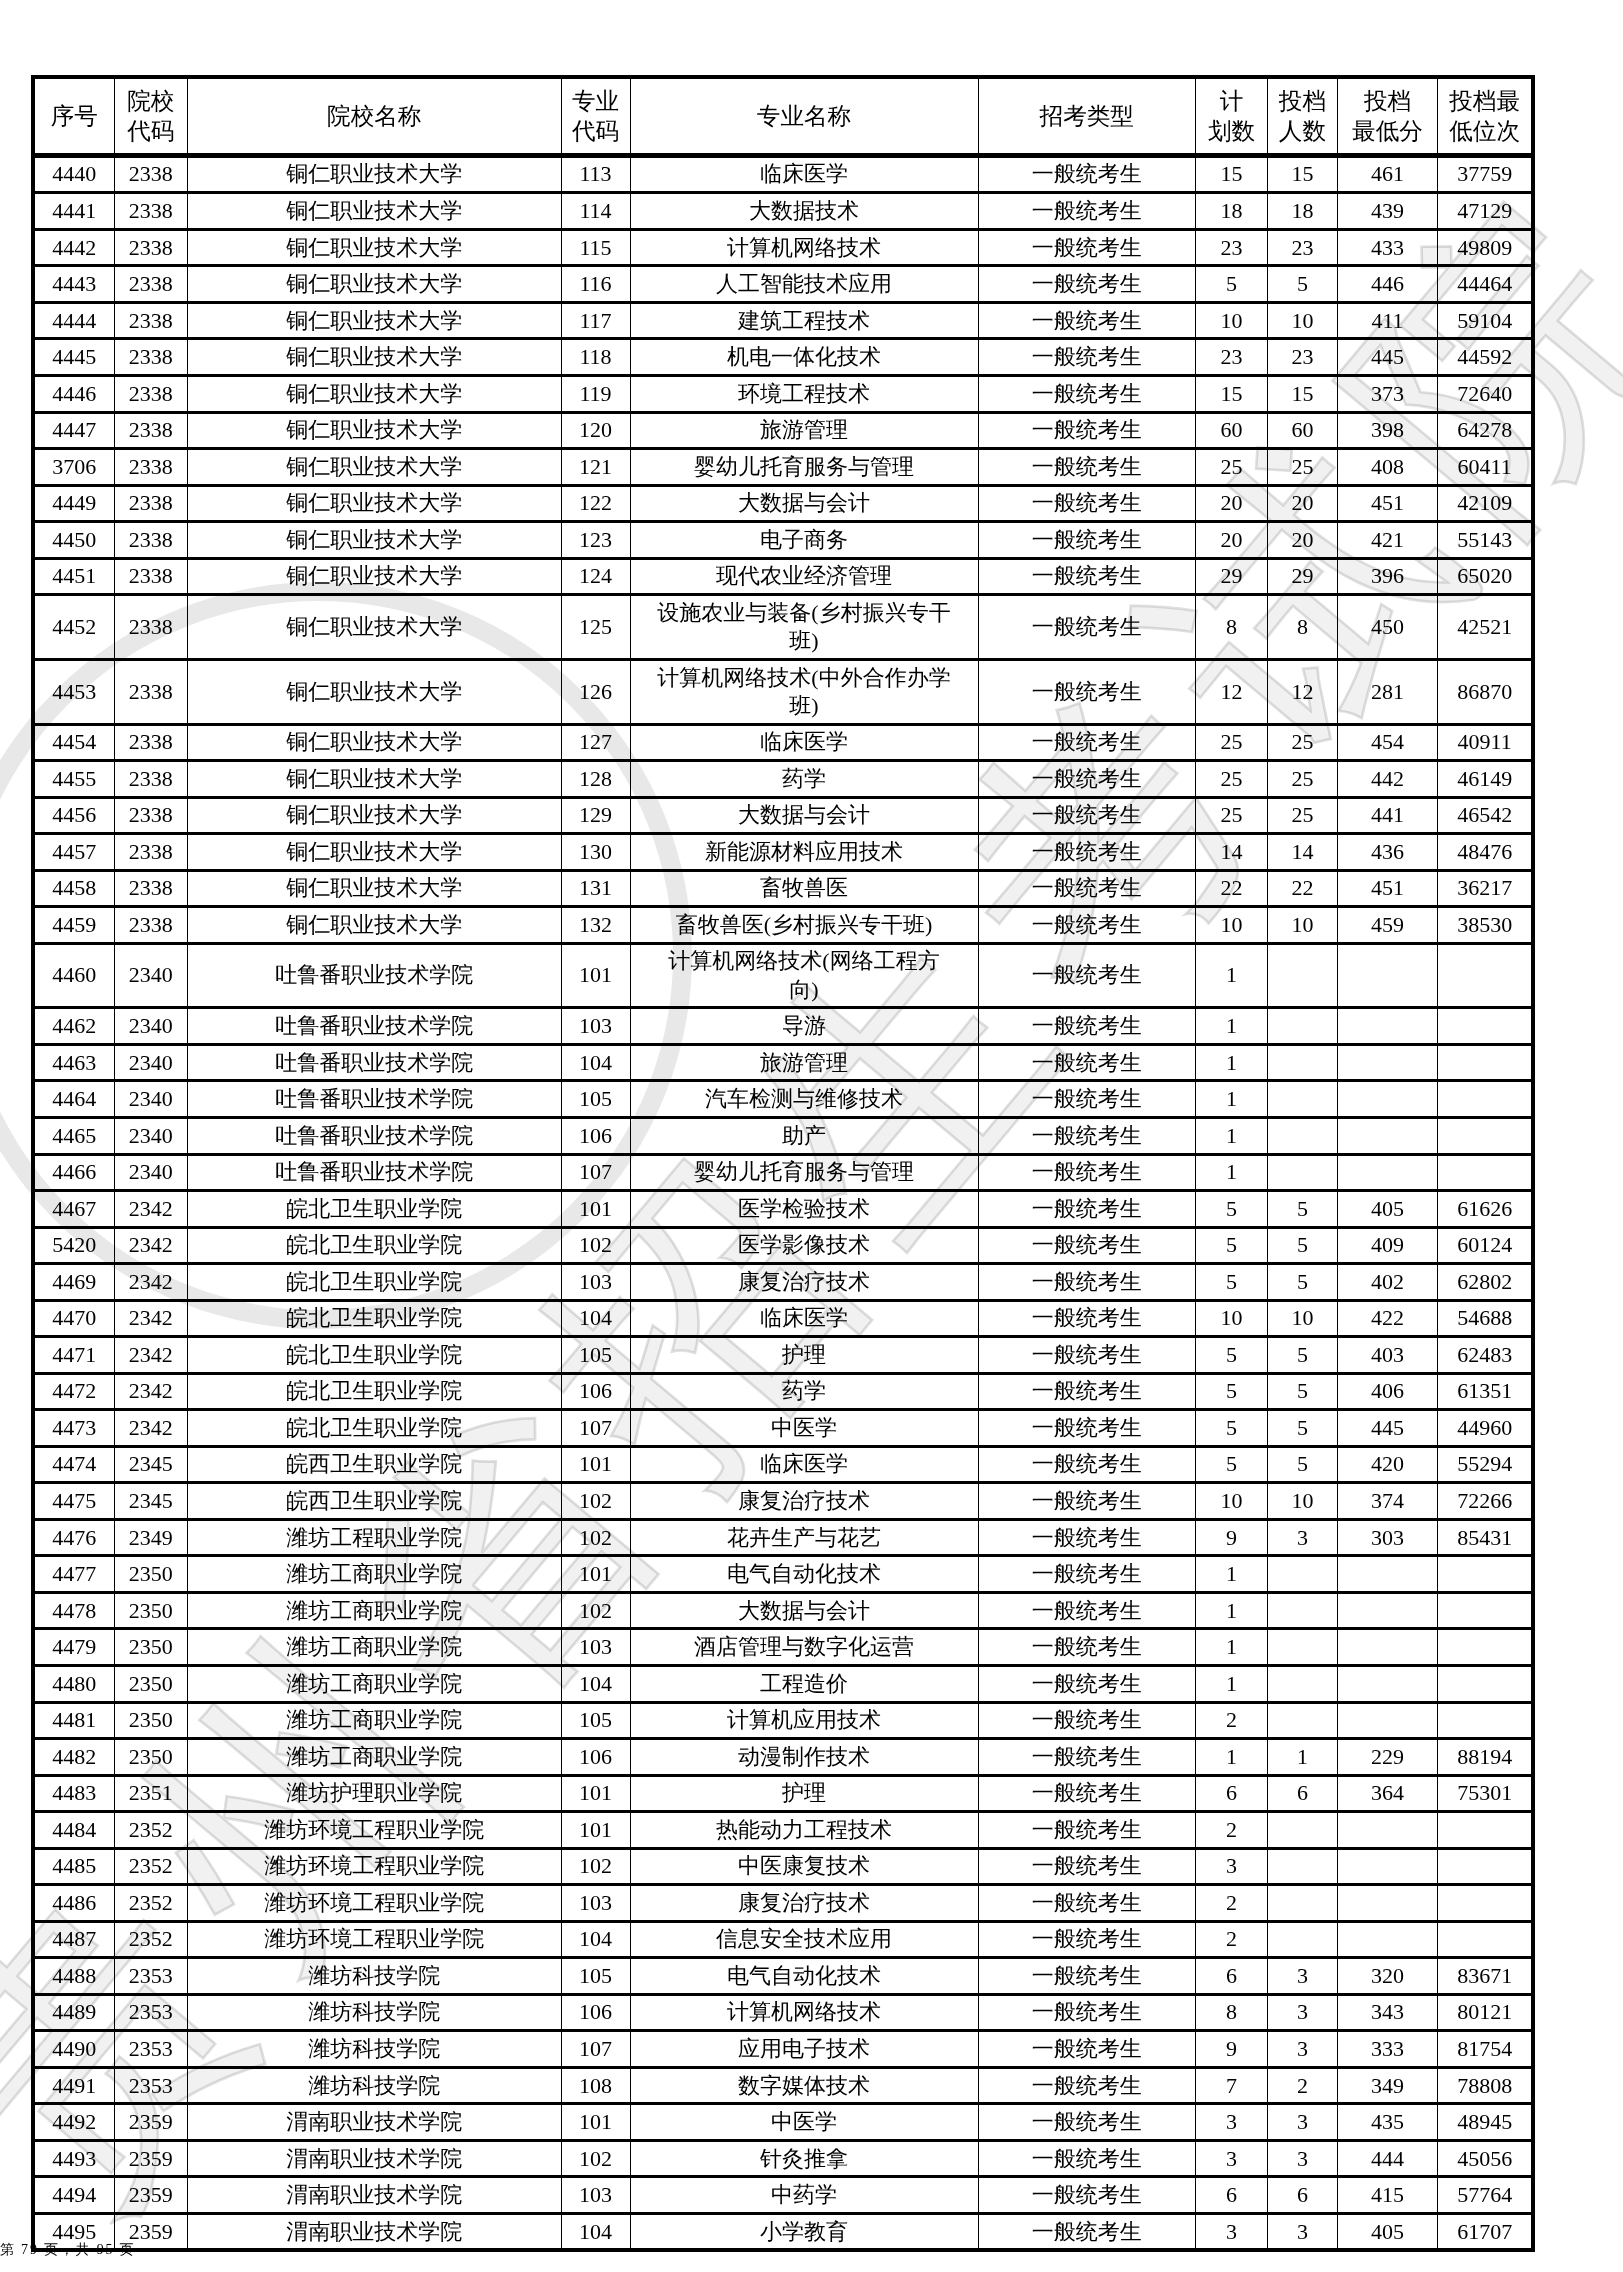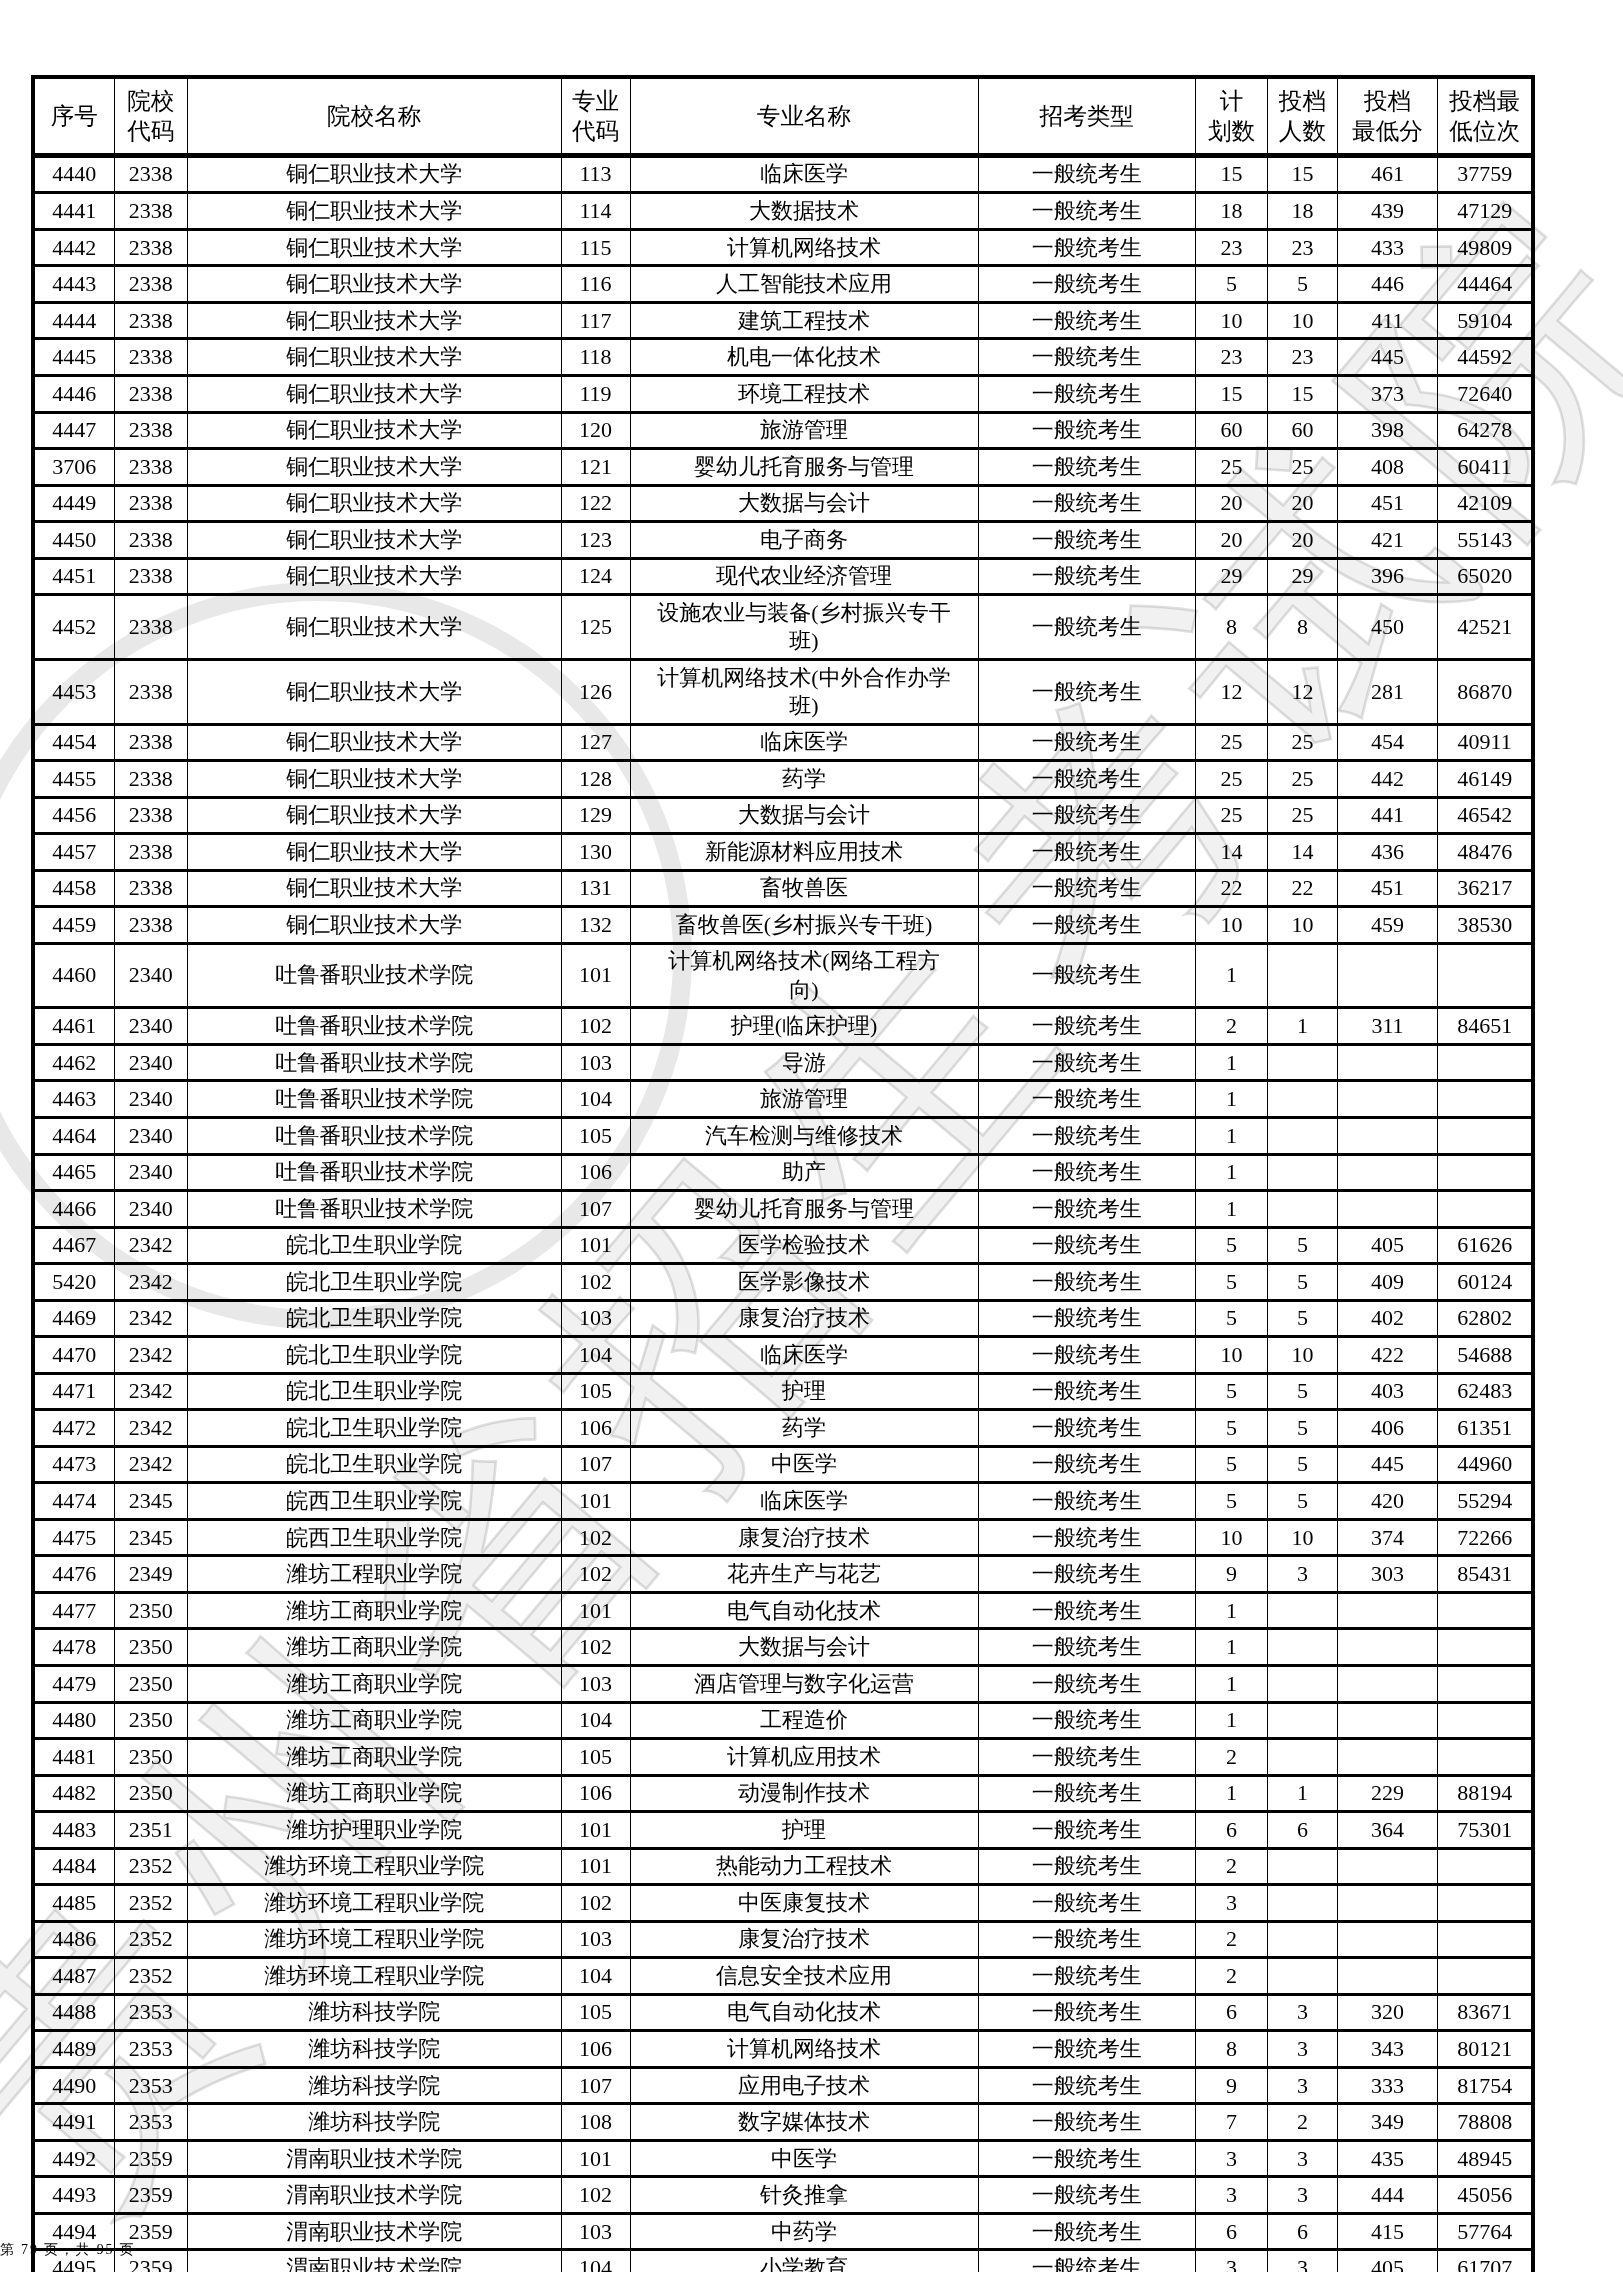--- a/index.html
+++ b/index.html
@@ -332,32 +332,20 @@
           <td>吐鲁番职业技术学院</td>
           <td>101</td>
           <td>计算机网络技术(网络工程方向)</td>
           <td>一般统考生</td>
           <td>1</td>
           <td></td>
           <td></td>
           <td></td>
         </tr>
         <tr>
-          <td>4461</td>
-          <td>2340</td>
-          <td>吐鲁番职业技术学院</td>
-          <td>102</td>
-          <td>护理(临床护理)</td>
-          <td>一般统考生</td>
-          <td>2</td>
-          <td>1</td>
-          <td>311</td>
-          <td>84651</td>
-        </tr>
-        <tr>
           <td>4462</td>
           <td>2340</td>
           <td>吐鲁番职业技术学院</td>
           <td>103</td>
           <td>导游</td>
           <td>一般统考生</td>
           <td>1</td>
           <td></td>
           <td></td>
           <td></td>

